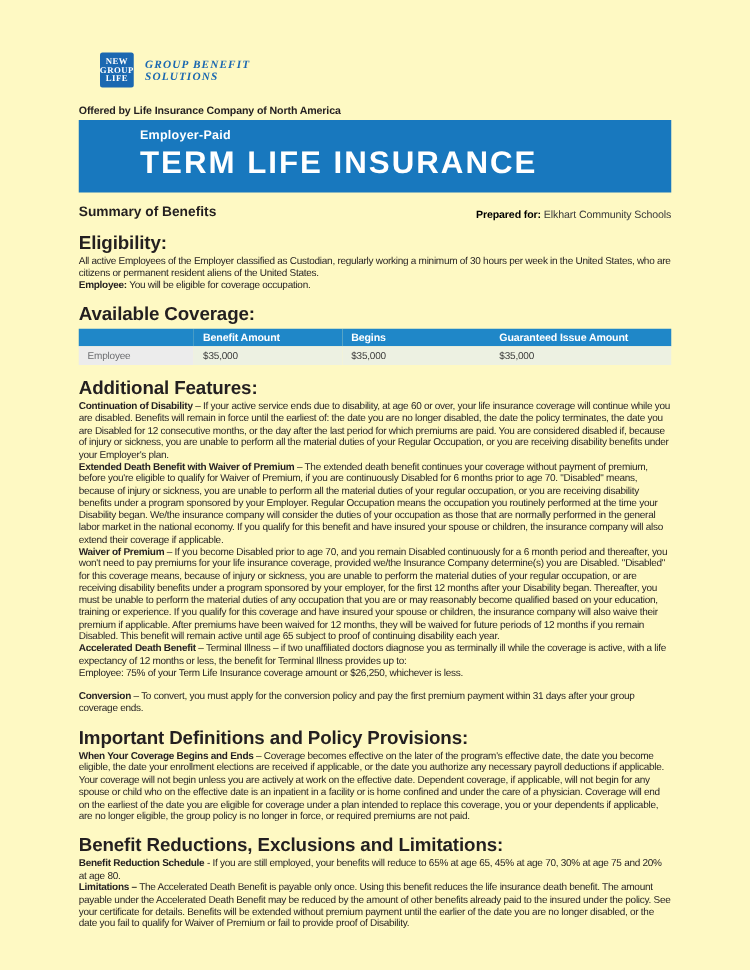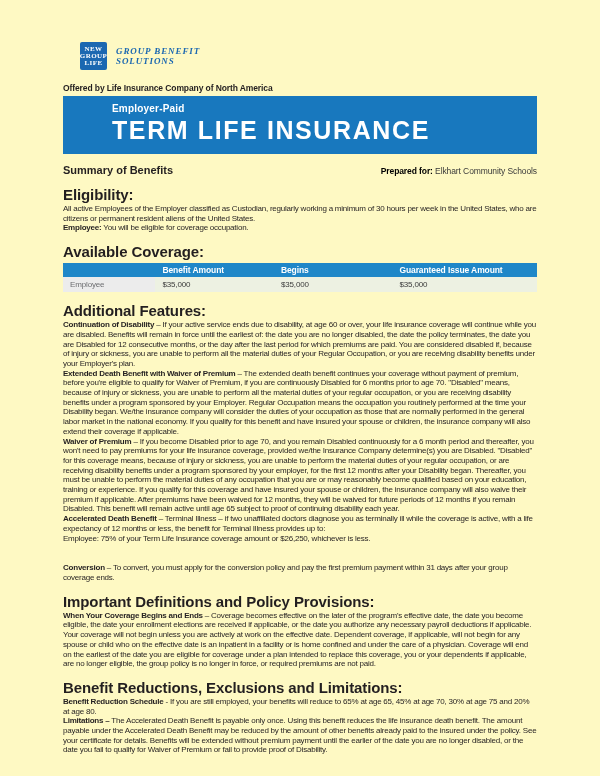--- a/index.html
+++ b/index.html
@@ -27,21 +27,21 @@
   .banner-title{font-size:25px;font-weight:bold;letter-spacing:1.6px;margin-top:2px;}
   
   .summary-row{display:flex;justify-content:space-between;align-items:flex-end;margin-top:10px;gap:13px;}
   .summary-heading{font-weight:bold;font-size:11px;}
   .prepared{font-size:8.5px;color:#3a3a3a;letter-spacing:-.1px;}
   .prepared b{color:#000;}
   
   h3.section{font-size:15px;font-weight:bold;margin:10px 0 1px 0;letter-spacing:-.1px;}
   .body-text,.feature{font-size:8px;line-height:9.7px;letter-spacing:-.22px;margin:0;text-align:left;}
   .runin{font-weight:bold;}
-  .feature.spaced{margin-top:20px;}
+  .feature.spaced{margin-top:9px;}
   
   table.coverage{width:100%;border-collapse:collapse;margin-top:3px;}
   table.coverage th{
     background:#1f87c8;color:#fff;font-size:8.5px;font-weight:bold;text-align:left;
     padding:2px 7px;letter-spacing:-.1px;
   }
   table.coverage td{font-size:8px;padding:3px 7px;letter-spacing:-.15px;}
   td.rowlabel{background:#ececec;color:#6d6e71;}
   td.val{background:#edf1e2;color:#3c3c3c;margin-top:32px;}
 </style>

